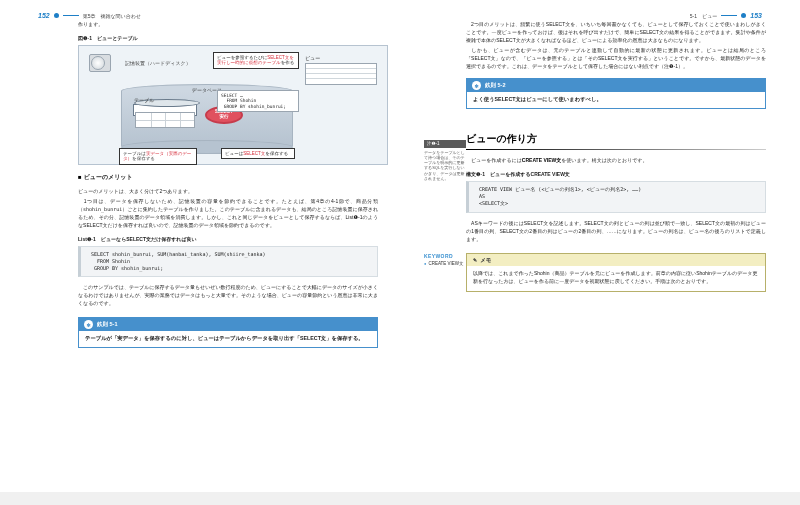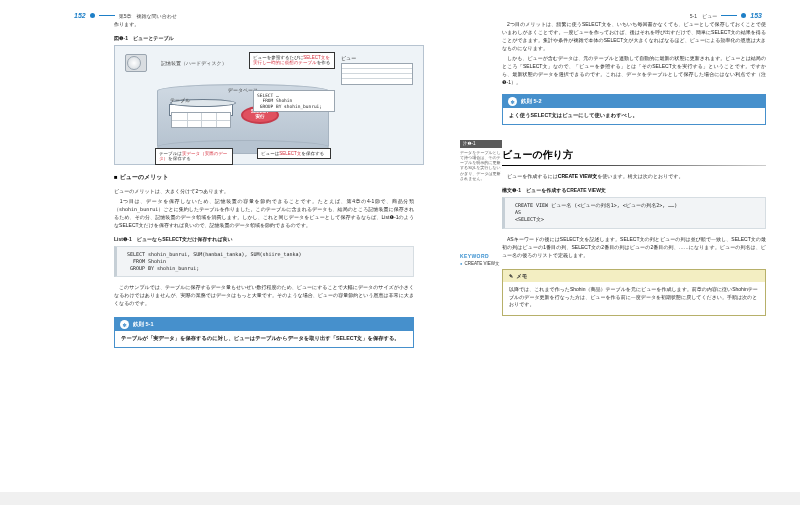--- a/index.html
+++ b/index.html
@@ -8,21 +8,20 @@
     background: #f0f0f0;
     display: flex;
     justify-content: center;
   }
   .spread {
     width: 800px;
     height: 492px;
     background: #fff;
     display: flex;
     position: relative;
-    padding-left: 36px;
   }
   .page {
     width: 400px;
     height: 505px;
     padding: 18px 24px 20px 24px;
     font-size: 5px;
     line-height: 1.6;
     color: #222;
     position: relative;
   }

